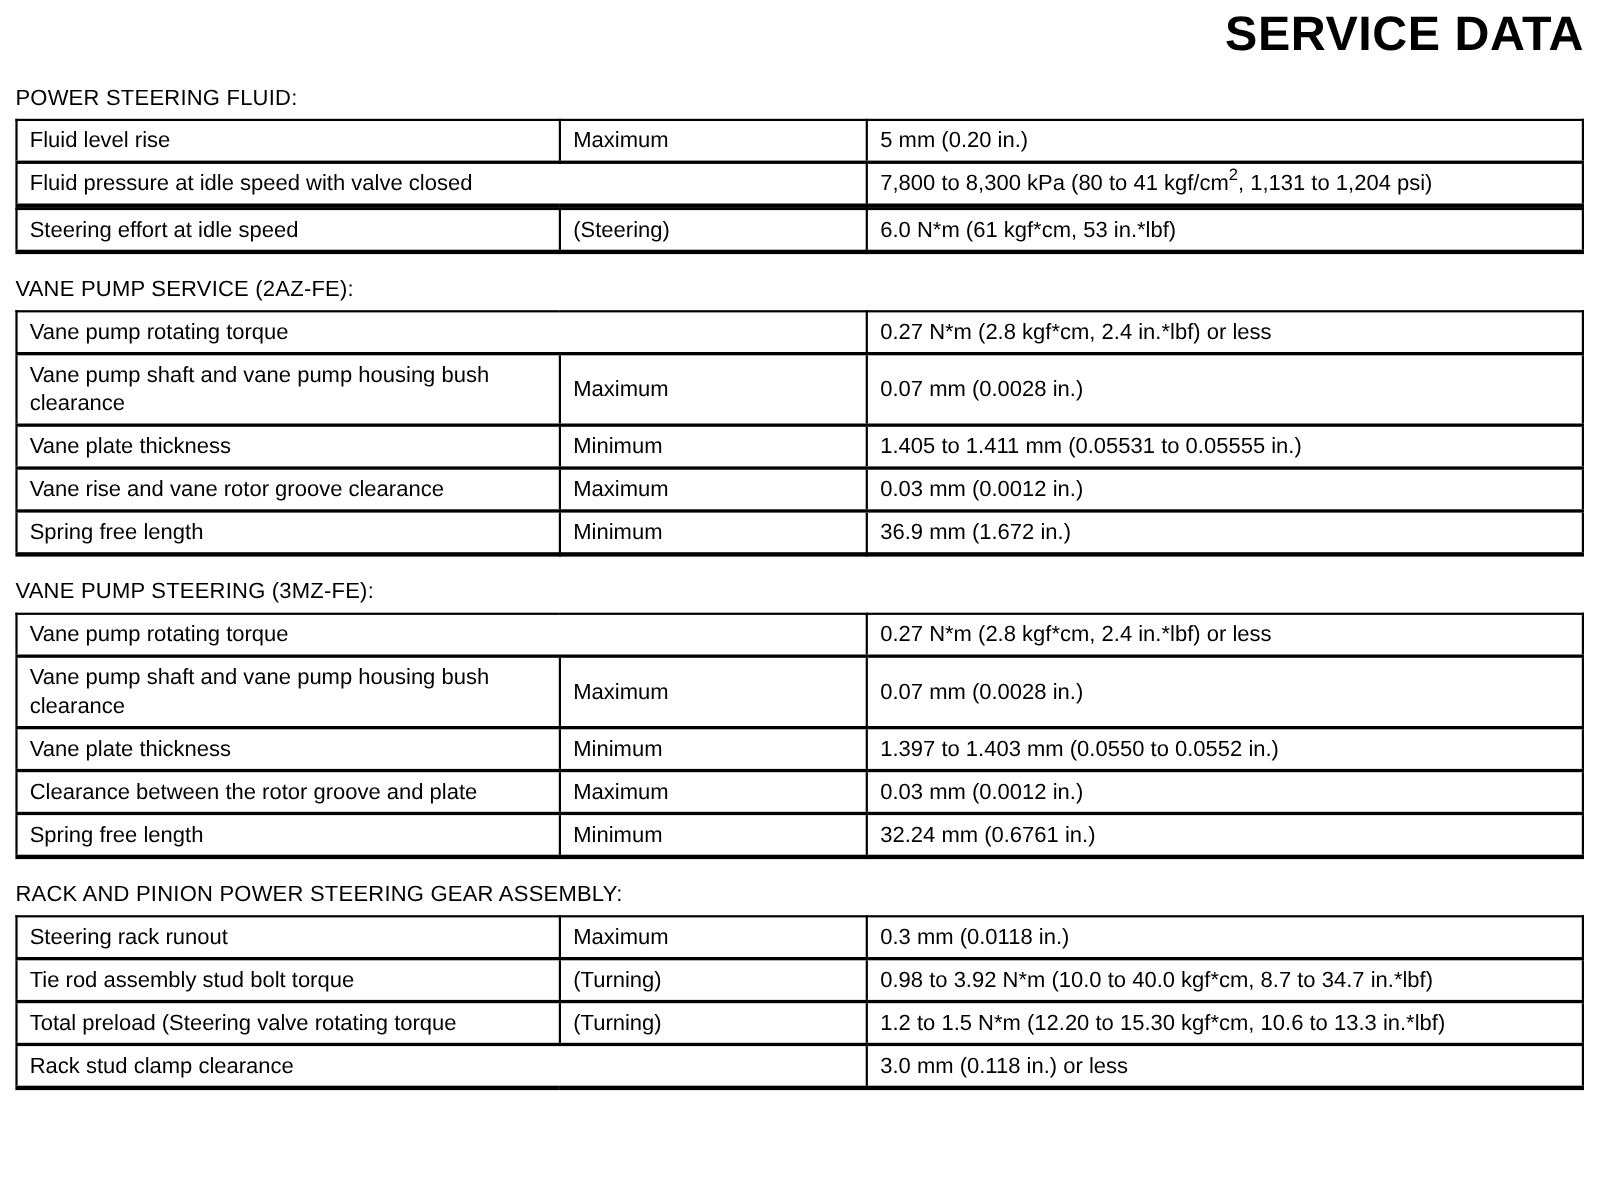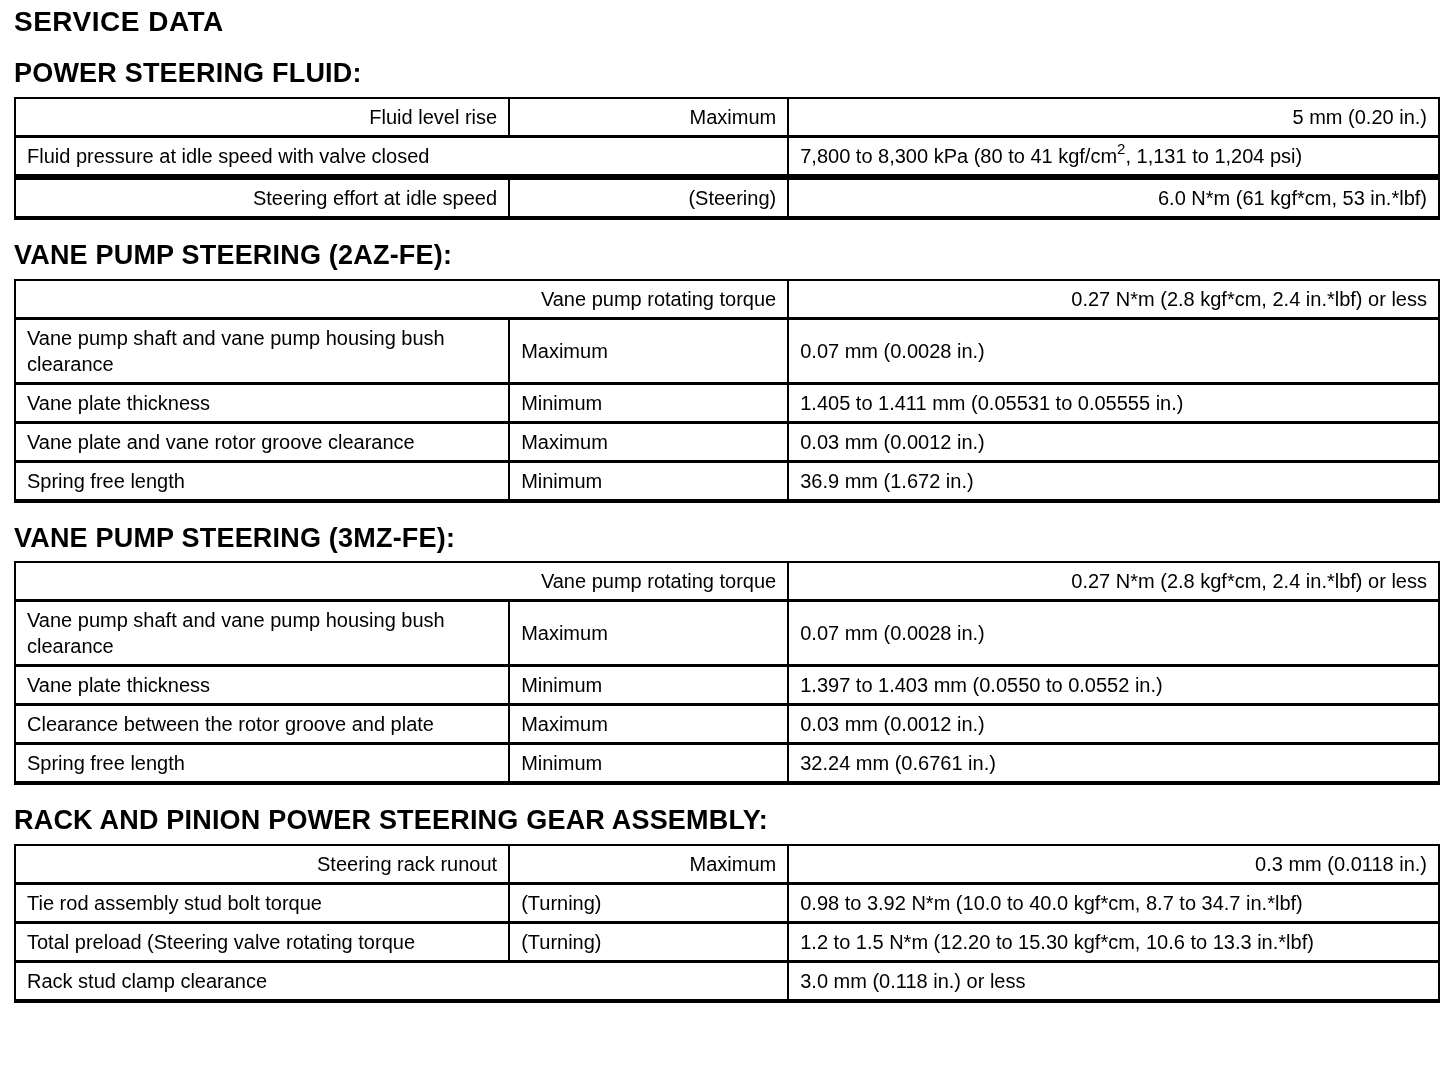--- a/index.html
+++ b/index.html
@@ -8,30 +8,30 @@
     height: 1086px;
     box-sizing: border-box;
     padding: 6px 16px 0 14px;
     background: #ffffff;
     color: #000000;
     font-family: "Liberation Sans", sans-serif;
     overflow: hidden;
   }
   h1.page-title {
     margin: 0;
-    text-align: left;
-    font-size: 28px;
+    text-align: right;
+    font-size: 44px;
     font-weight: bold;
     letter-spacing: 0.5px;
     line-height: 1.15;
   }
   section.spec-section h2.section-heading {
     margin: 21px 0 8px 0;
-    font-size: 27px;
-    font-weight: bold;
+    font-size: 20px;
+    font-weight: normal;
     letter-spacing: 0.2px;
     line-height: 1.1;
   }
   table.spec-table {
     width: 100%;
     border-collapse: collapse;
     table-layout: fixed;
     border: 2px solid #000;
     border-bottom: 4px solid #000;
   }
@@ -40,21 +40,21 @@
   table.spec-table col.c3 { width: 45.7%; }
   table.spec-table td {
     border: 2px solid #000;
     border-top-width: 3px;
     padding: 5px 11px;
     font-size: 20px;
     line-height: 1.3;
     vertical-align: middle;
     word-wrap: break-word;
   }
-  table.spec-table tr:first-child td { border-top-width: 2px; text-align: right; }
+  table.spec-table tr:first-child td { border-top-width: 2px; }
   td sup {
     font-size: 15px;
     line-height: 0;
     position: relative;
     top: -1px;
   }
 </style>
 </head>
 <body>
 
@@ -92,21 +92,21 @@
           <tbody>
             <tr>
               <td>Steering effort at idle speed</td>
               <td>(Steering)</td>
               <td><span>6.0 N*m (61 kgf*cm, 53 in.*lbf)</span></td>
             </tr>
           </tbody>
         </table>
       </section>
       <section class="spec-section">
-        <h2 class="section-heading">VANE PUMP STEERING (2AZ-FE):</h2>
+        <h2 class="section-heading">VANE PUMP SERVICE (2AZ-FE):</h2>
         <table class="spec-table">
           <colgroup>
             <col class="c1">
             <col class="c2">
             <col class="c3">
           </colgroup>
           <tbody>
             <tr>
               <td colspan="2">Vane pump rotating torque</td>
               <td><span>0.27 N*m (2.8 kgf*cm, 2.4 in.*lbf) or less</span></td>
@@ -115,21 +115,21 @@
               <td>Vane pump shaft and vane pump housing bush clearance</td>
               <td>Maximum</td>
               <td><span>0.07 mm (0.0028 in.)</span></td>
             </tr>
             <tr>
               <td>Vane plate thickness</td>
               <td>Minimum</td>
               <td><span>1.405 to 1.411 mm (0.05531 to 0.05555 in.)</span></td>
             </tr>
             <tr>
-              <td>Vane plate and vane rotor groove clearance</td>
+              <td>Vane rise and vane rotor groove clearance</td>
               <td>Maximum</td>
               <td><span>0.03 mm (0.0012 in.)</span></td>
             </tr>
             <tr>
               <td>Spring free length</td>
               <td>Minimum</td>
               <td><span>36.9 mm (1.672 in.)</span></td>
             </tr>
           </tbody>
         </table>

